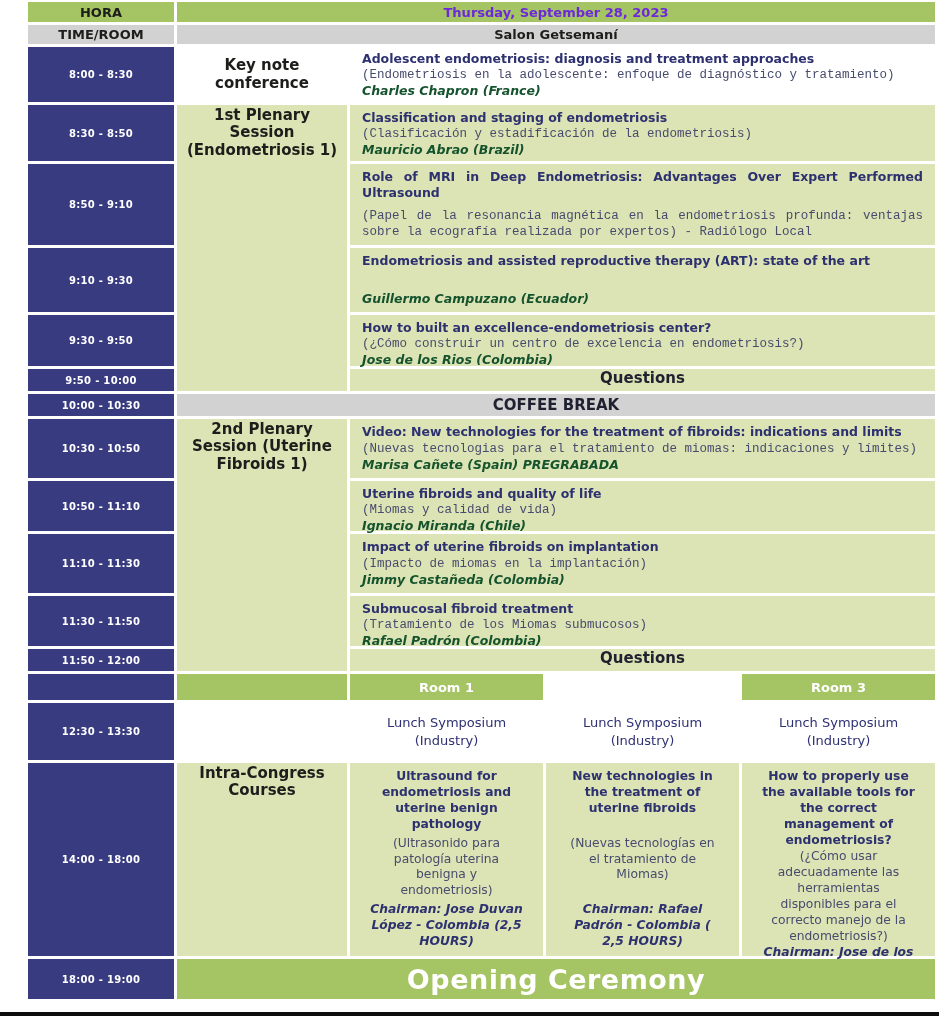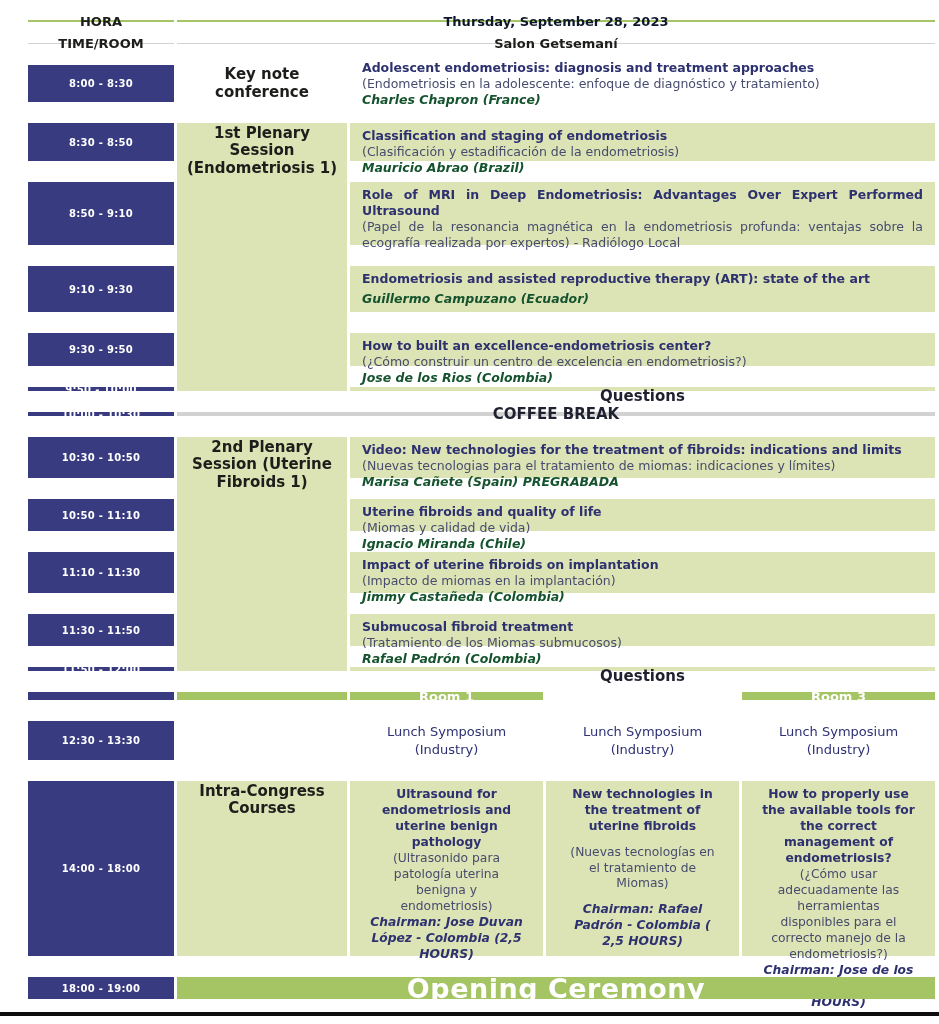--- a/index.html
+++ b/index.html
@@ -8,37 +8,37 @@
     font-family:"DejaVu Sans","Liberation Sans",sans-serif;
   }
   .schedule{
     position:absolute;left:28px;top:2px;width:907px;
     display:grid;
     grid-template-columns:146px 170px 1fr 1fr 1fr;
     grid-template-rows:20px 19px 55px 56px 81px 64px 51px 22px 22px 59px 50px 59px 50px 22px 26px 57px 193px 40px;
     gap:3px;
     background:#ffffff;
   }
-  .cell{display:flex;flex-direction:column;justify-content:center;box-sizing:border-box;margin-top:18px;}
+  .cell{display:flex;flex-direction:column;justify-content:center;box-sizing:border-box;}
   .green{background:#a5c464;}
   .lgreen{background:#dce3b4;justify-content:space-between;}
   .navy{background:#383b80;}
   .gray{background:#d2d2d2;}
   .white{background:#ffffff;}
 
   .hdr{align-items:center;font-weight:bold;font-size:13px;color:#1d1d1b;}
-  .hdr-date{align-items:center;font-weight:bold;font-size:13px;color:#0f172a;}
+  .hdr-date{align-items:center;font-weight:bold;font-size:13px;color:#6d28d9;}
 
   .time{align-items:center;color:#ffffff;font-weight:bold;font-size:10px;letter-spacing:.3px;}
 
   .track{align-items:center;text-align:center;font-weight:bold;font-size:15px;color:#1d1d1b;line-height:1.15;padding:2px 8px;}
 
   .detail{padding:5px 12px;line-height:1.28;font-size:12.5px;color:#474c6e;}
   .detail .t{font-weight:bold;color:#2d3170;text-align:justify;}
-  .detail .s{text-align:justify;}
+  .detail .s{text-align:justify;font-family:Liberation Mono, monospace;}
   .detail .p{font-weight:bold;font-style:italic;color:#14532d;}
 
   .center-label{align-items:center;font-weight:bold;font-size:15px;color:#1f2130;}
 
   .room-hdr{align-items:center;font-weight:bold;font-size:13px;color:#ffffff;}
 
   .lunch{align-items:center;text-align:center;font-size:13px;color:#2e3173;white-space:pre-line;line-height:1.35;}
 
   .course{padding:6px 19px;text-align:center;font-size:12.3px;line-height:1.3;color:#474c6e;align-items:center;}
   .course .t{font-weight:bold;color:#2d3170;}

